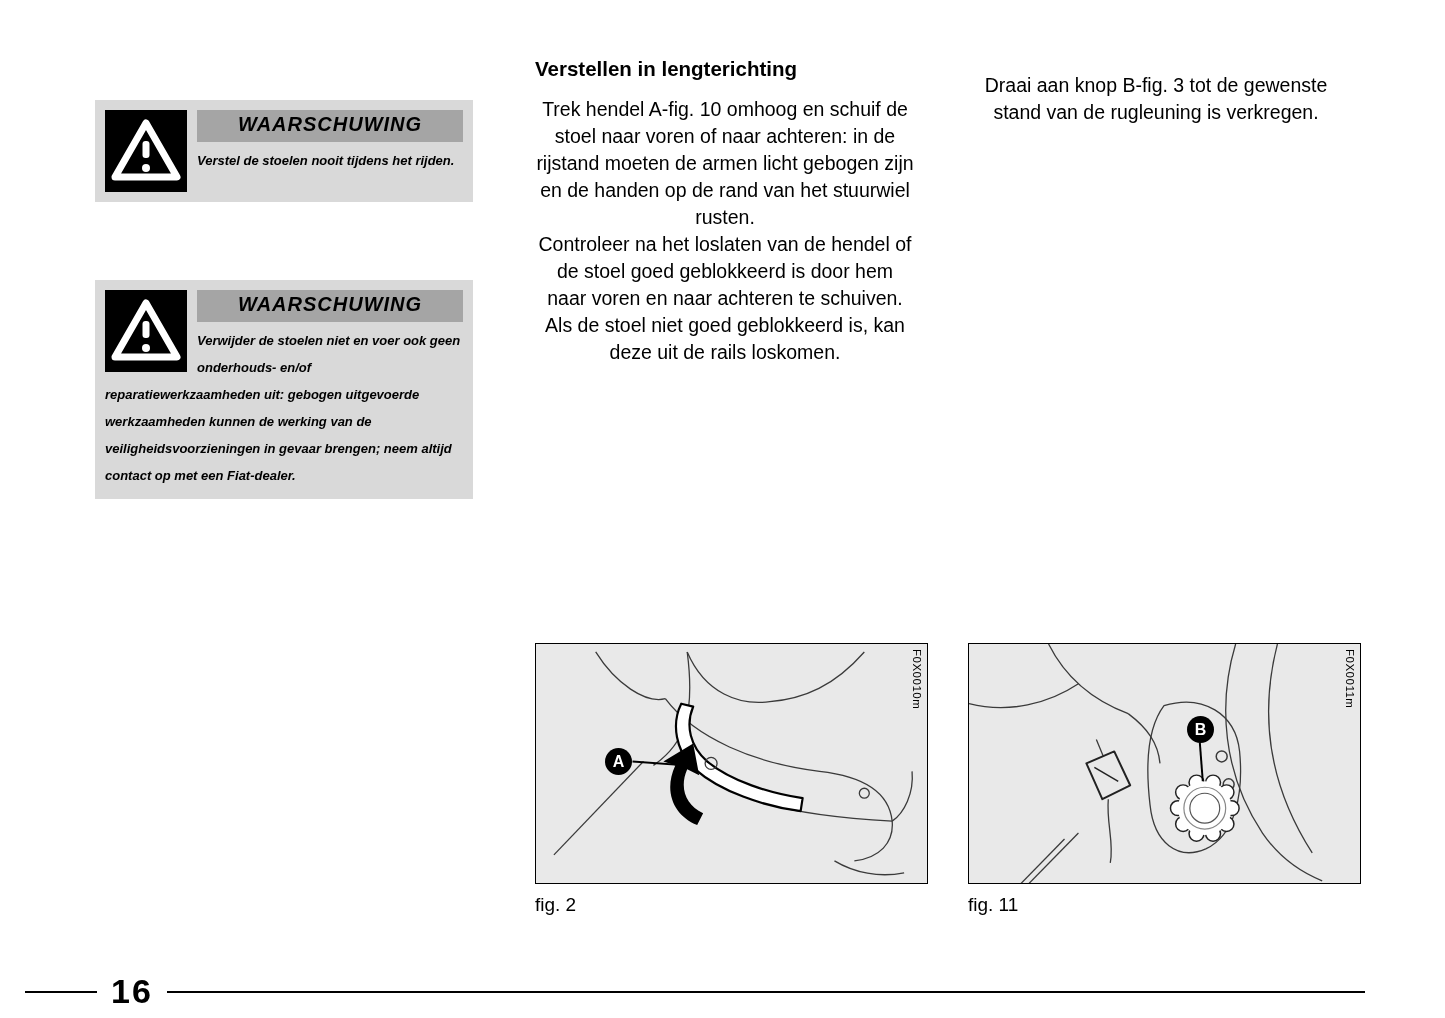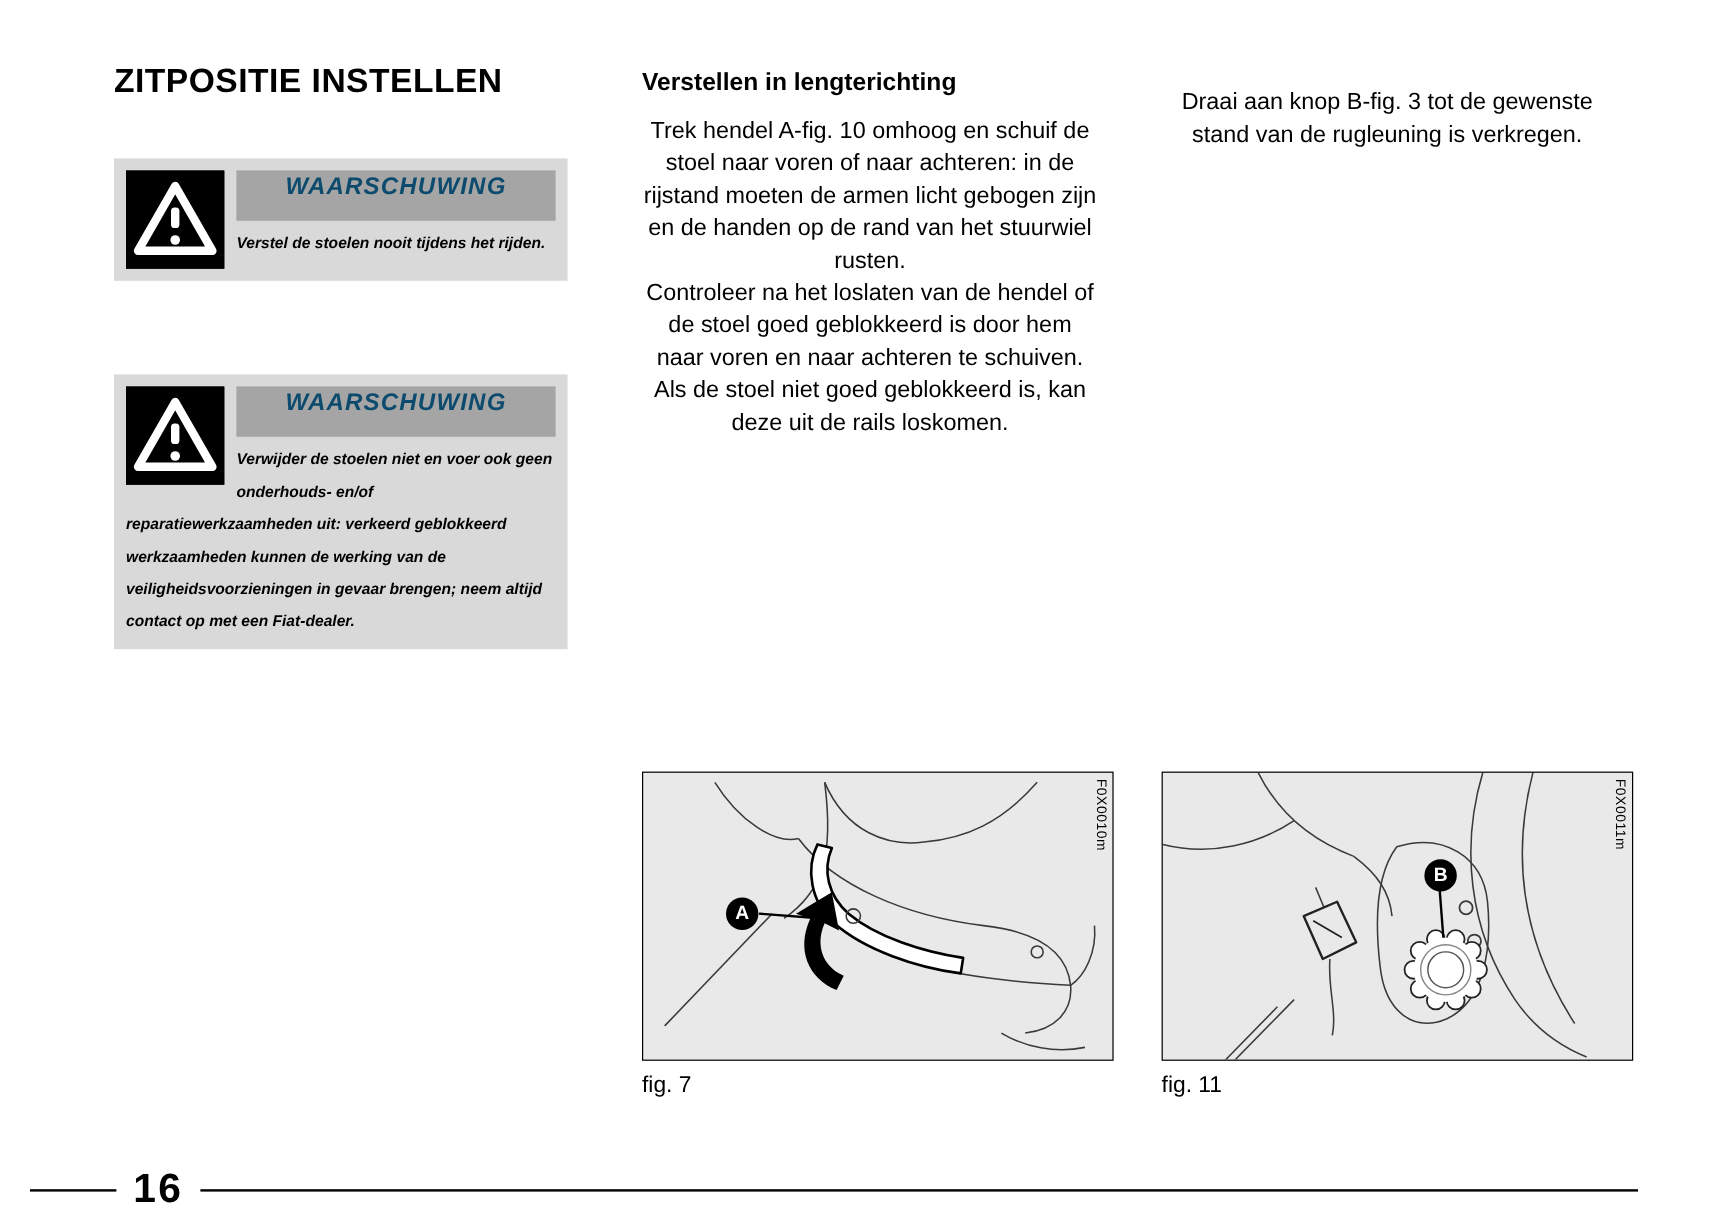--- a/index.html
+++ b/index.html
@@ -19,23 +19,23 @@
   
   .col-left{position:absolute;left:95px;top:52px;width:378px;}
   .page-title{font-size:28px;font-weight:bold;margin:0;letter-spacing:0.4px;}
   .page-subtitle{font-size:21px;font-weight:bold;margin:26px 0 0 0;letter-spacing:1.2px;}
 
   .warning-box{background:var(--warning-box-bg);padding:10px;margin-top:48px;}
   .warning-box.second{margin-top:78px;}
   .warning-icon{float:left;width:82px;height:82px;background:#000;margin-right:10px;}
   .warning-icon svg{display:block;width:100%;height:100%;}
   .warning-header{
-    overflow:hidden;background:var(--warning-header-bg);color:#0c4a6e;
+    overflow:hidden;background:var(--warning-header-bg);color:#000000;
     font-style:italic;font-weight:bold;font-size:20px;text-align:center;
-    padding:3px 0 16px;letter-spacing:1px;margin-left:47px;
+    padding:3px 0 6px;letter-spacing:1px;margin-left:47px;
   }
   .warning-text{
     font-weight:bold;font-style:italic;font-size:13px;line-height:27px;margin-top:5px;
   }
   .warning-box::after{content:"";display:block;clear:both;}
 
   
   .col-mid{position:absolute;left:535px;top:57px;width:380px;}
   .col-right{position:absolute;left:970px;top:57px;width:372px;}
   .section-heading{font-size:20.5px;font-weight:bold;margin:0;}
@@ -66,21 +66,20 @@
   
   .footer{position:absolute;left:0;right:0;top:972px;display:flex;align-items:center;justify-content:center;}
   .rule-left{width:72px;border-top:2px solid #000;margin-left:25px;}
   .page-number{font-size:34px;font-weight:bold;margin:0 14px;letter-spacing:2px;}
   .rule-right{flex:1;border-top:2px solid #000;margin-right:80px;}
 </style>
 </head>
 <body>
 
 <div class="col-left">
-  <h1 class="page-title">ZITPOSITIE INSTELLEN</h1>
 
   <div class="warning-box">
     <div class="warning-icon">
       <svg viewBox="0 0 82 82" xmlns="http://www.w3.org/2000/svg" aria-hidden="true">
         <rect x="0" y="0" width="82" height="82" fill="#000"></rect>
         <path d="M41,13 L72,67 L10,67 Z" fill="none" stroke="#fff" stroke-width="7" stroke-linejoin="round"></path>
         <rect x="37.5" y="31" width="7" height="17" rx="3" fill="#fff"></rect>
         <circle cx="41" cy="58" r="4" fill="#fff"></circle>
       </svg>
     </div>
@@ -91,21 +90,21 @@
   <div class="warning-box second">
     <div class="warning-icon">
       <svg viewBox="0 0 82 82" xmlns="http://www.w3.org/2000/svg" aria-hidden="true">
         <rect x="0" y="0" width="82" height="82" fill="#000"></rect>
         <path d="M41,13 L72,67 L10,67 Z" fill="none" stroke="#fff" stroke-width="7" stroke-linejoin="round"></path>
         <rect x="37.5" y="31" width="7" height="17" rx="3" fill="#fff"></rect>
         <circle cx="41" cy="58" r="4" fill="#fff"></circle>
       </svg>
     </div>
     <div class="warning-header">WAARSCHUWING</div>
-    <div class="warning-text">Verwijder de stoelen niet en voer ook geen onderhouds- en/of reparatiewerkzaamheden uit: verkeerd geblokkeerd werkzaamheden kunnen de werking van de veiligheidsvoorzieningen in gevaar brengen; neem altijd contact op met een Fiat-dealer.</div>
+    <div class="warning-text">Verwijder de stoelen niet en voer ook geen onderhouds- en/of reparatiewerkzaamheden uit: gebogen uitgevoerde werkzaamheden kunnen de werking van de veiligheidsvoorzieningen in gevaar brengen; neem altijd contact op met een Fiat-dealer.</div>
   </div>
 </div>
 
 <div class="col-mid">
   <h3 class="section-heading">Verstellen in lengterichting</h3>
   <p class="body-text">Trek hendel A-fig. 10 omhoog en schuif de stoel naar voren of naar achteren: in de rijstand moeten de armen licht gebogen zijn en de handen op de rand van het stuurwiel rusten.
 Controleer na het loslaten van de hendel of de stoel goed geblokkeerd is door hem naar voren en naar achteren te schuiven. Als de stoel niet goed geblokkeerd is, kan deze uit de rails loskomen.</p>
 </div>
 
 <div class="col-right">
@@ -131,21 +130,21 @@
       <path d="M158,63 C150,82 155,103 172,118 C196,138 235,150 268,155 L266,168 C228,163 185,148 160,126 C140,108 136,80 146,60 Z" fill="#ffffff" stroke="#000" stroke-width="2.2" stroke-linejoin="round"></path>
       <circle cx="176" cy="120" r="6" fill="none" stroke="#3a3a3a" stroke-width="1.3"></circle>
 
       <path d="M162,182 C138,172 128,148 140,122 L128,118 L158,100 L164,132 L152,126 C144,144 150,162 168,170 Z" fill="#000"></path>
 
       <path d="M97,118 L150,122" stroke="#000" stroke-width="2" fill="none"></path>
     </svg>
     <div class="callout" id="callout-a">A</div>
     <div class="fig-code">F0X0010m</div>
   </div>
-  <div class="fig-caption">fig. 7</div>
+  <div class="fig-caption">fig. 2</div>
 </div>
 
 <div class="fig-wrap" id="figwrap11">
   <div class="fig-box">
     <svg viewBox="0 0 393 241" xmlns="http://www.w3.org/2000/svg" aria-hidden="true">
 
       <g fill="none" stroke="#3a3a3a" stroke-width="1.3">
         <path d="M268,0 C250,60 255,130 295,190 C310,212 330,228 355,238"></path>
         <path d="M310,0 C292,70 300,140 345,210"></path>
         <path d="M80,0 C95,30 120,55 160,70"></path>

